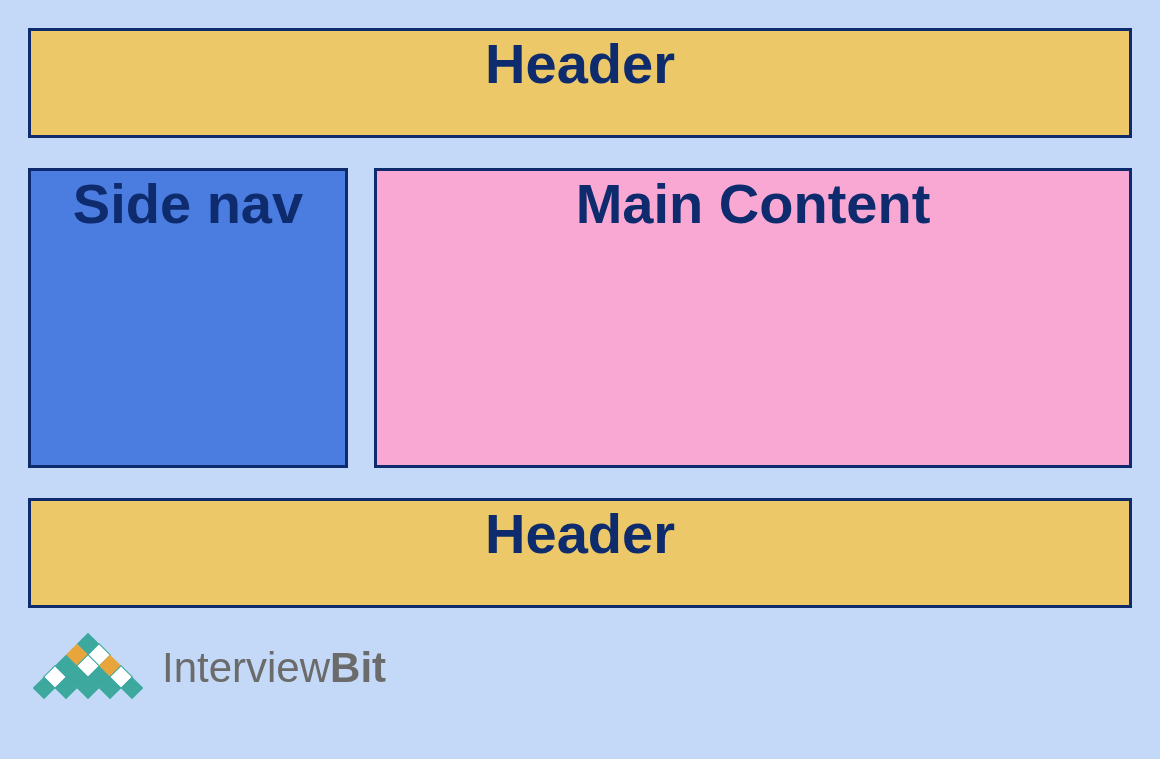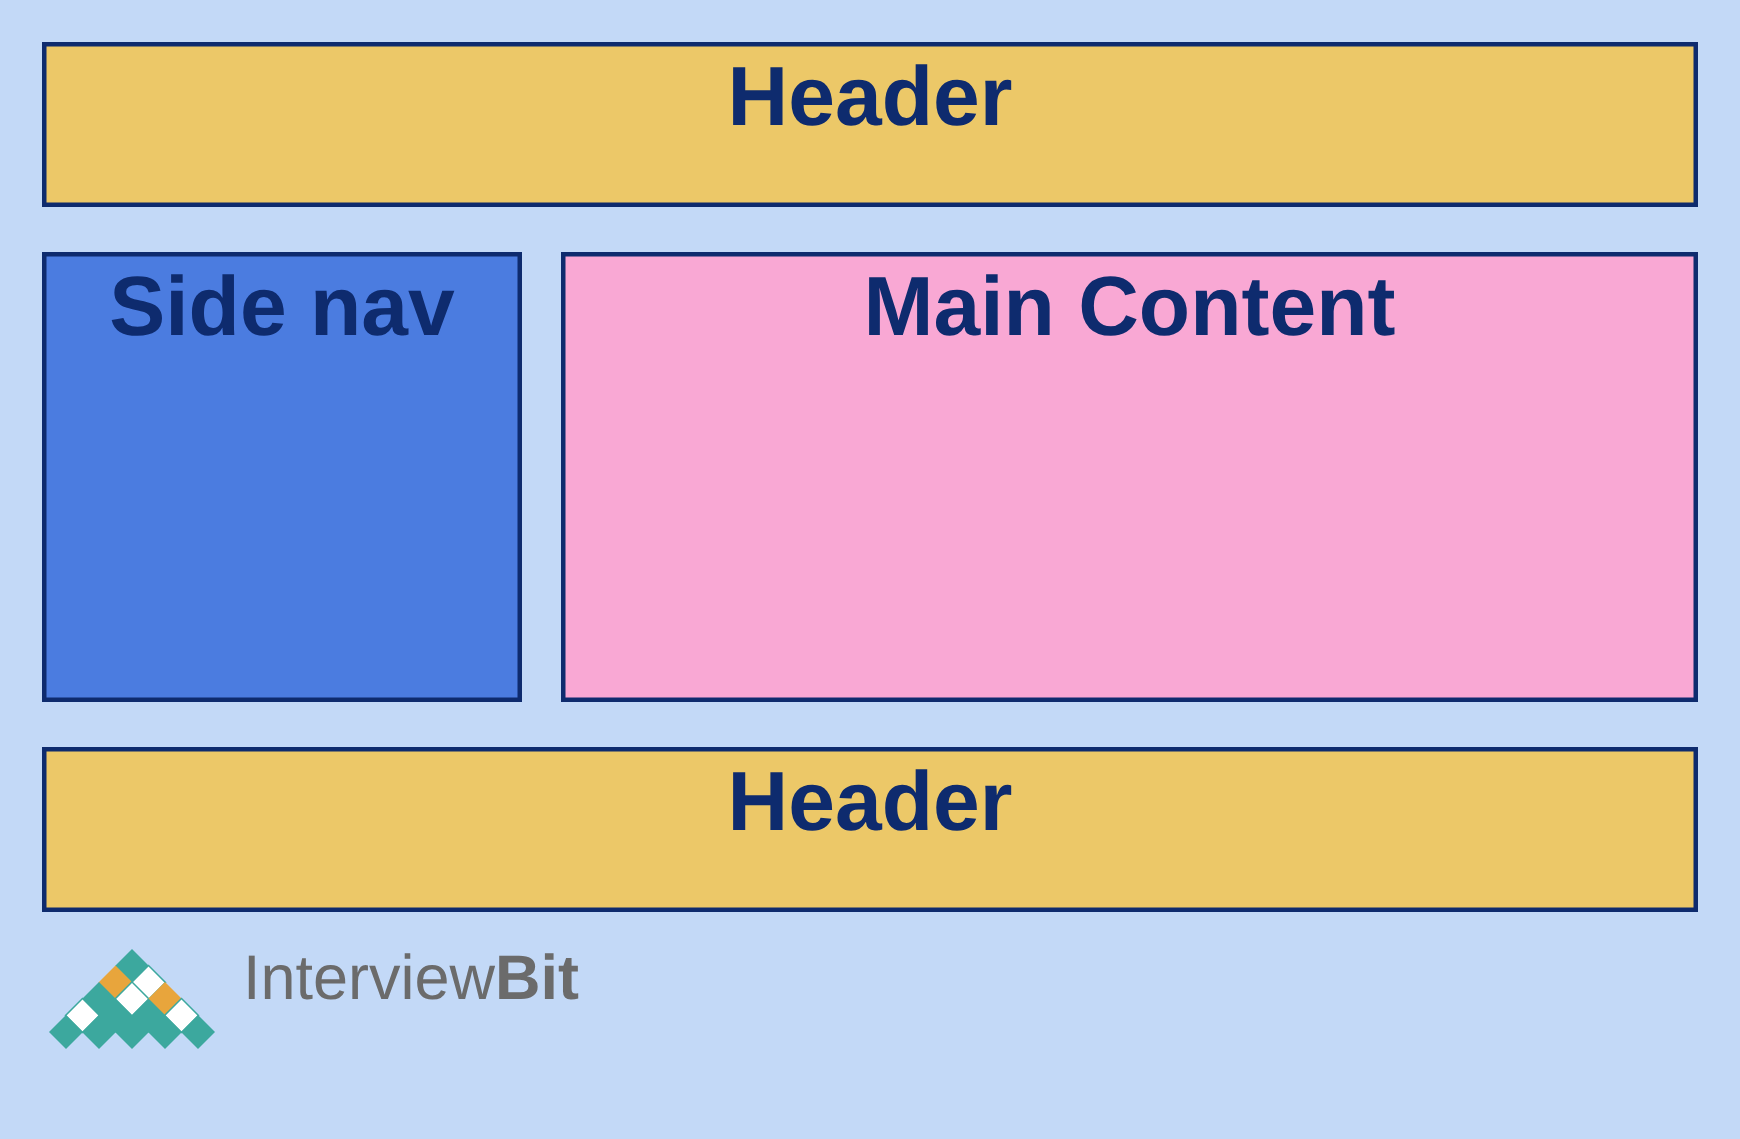--- a/index.html
+++ b/index.html
@@ -40,20 +40,21 @@
     flex: 1;
   }
   .footer-box {
     background: #ecc868;
     margin-top: 30px;
     height: 110px;
   }
   .logo-row {
     margin-top: 20px;
     display: flex;
+    align-items: center;
     gap: 14px;
   }
   .logo-text {
     font-size: 42px;
     color: #6b6b6b;
     font-weight: 400;
   }
   .logo-text .bold {
     font-weight: 700;
   }

